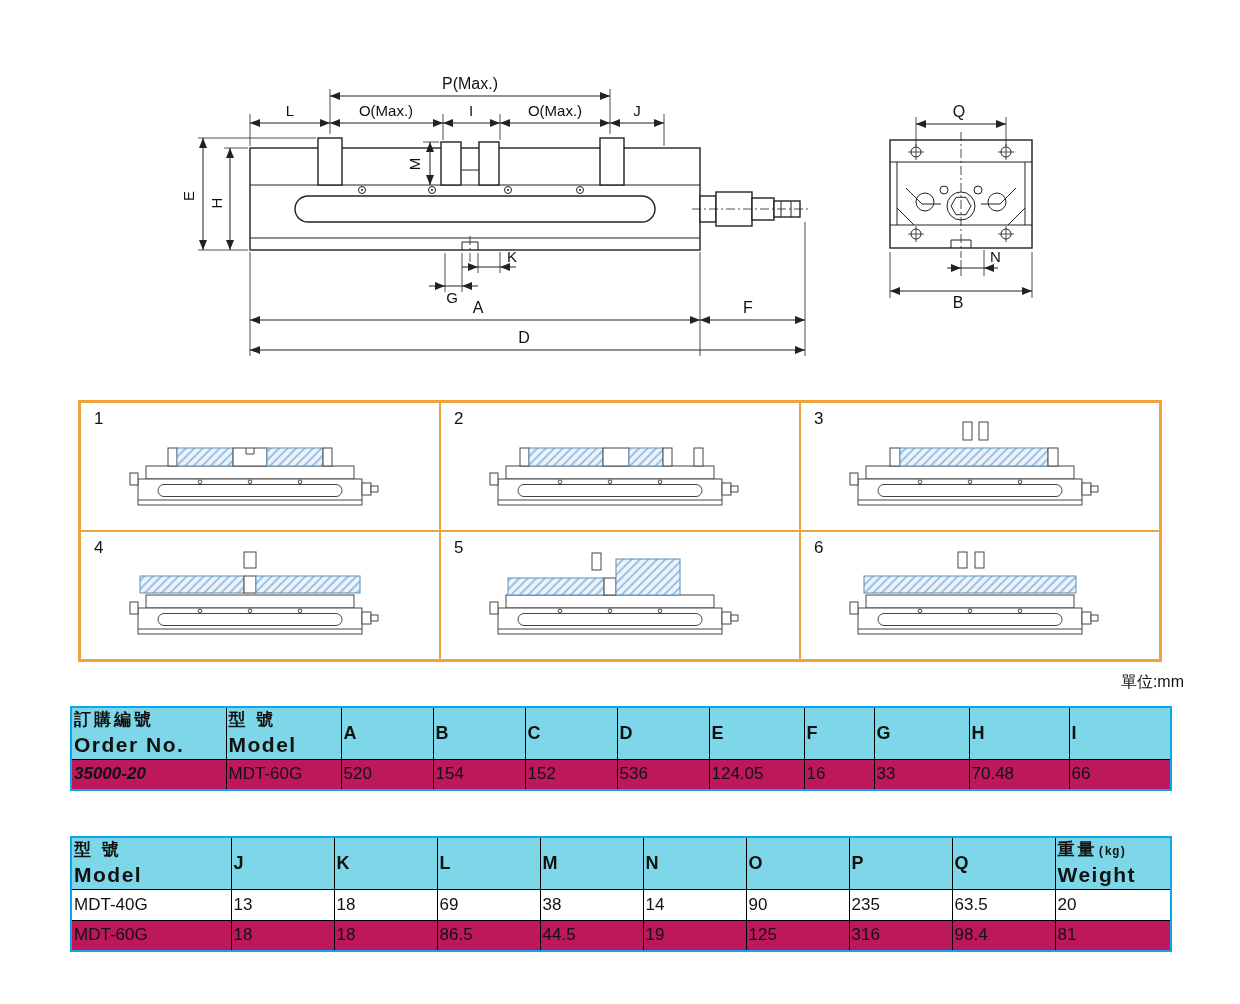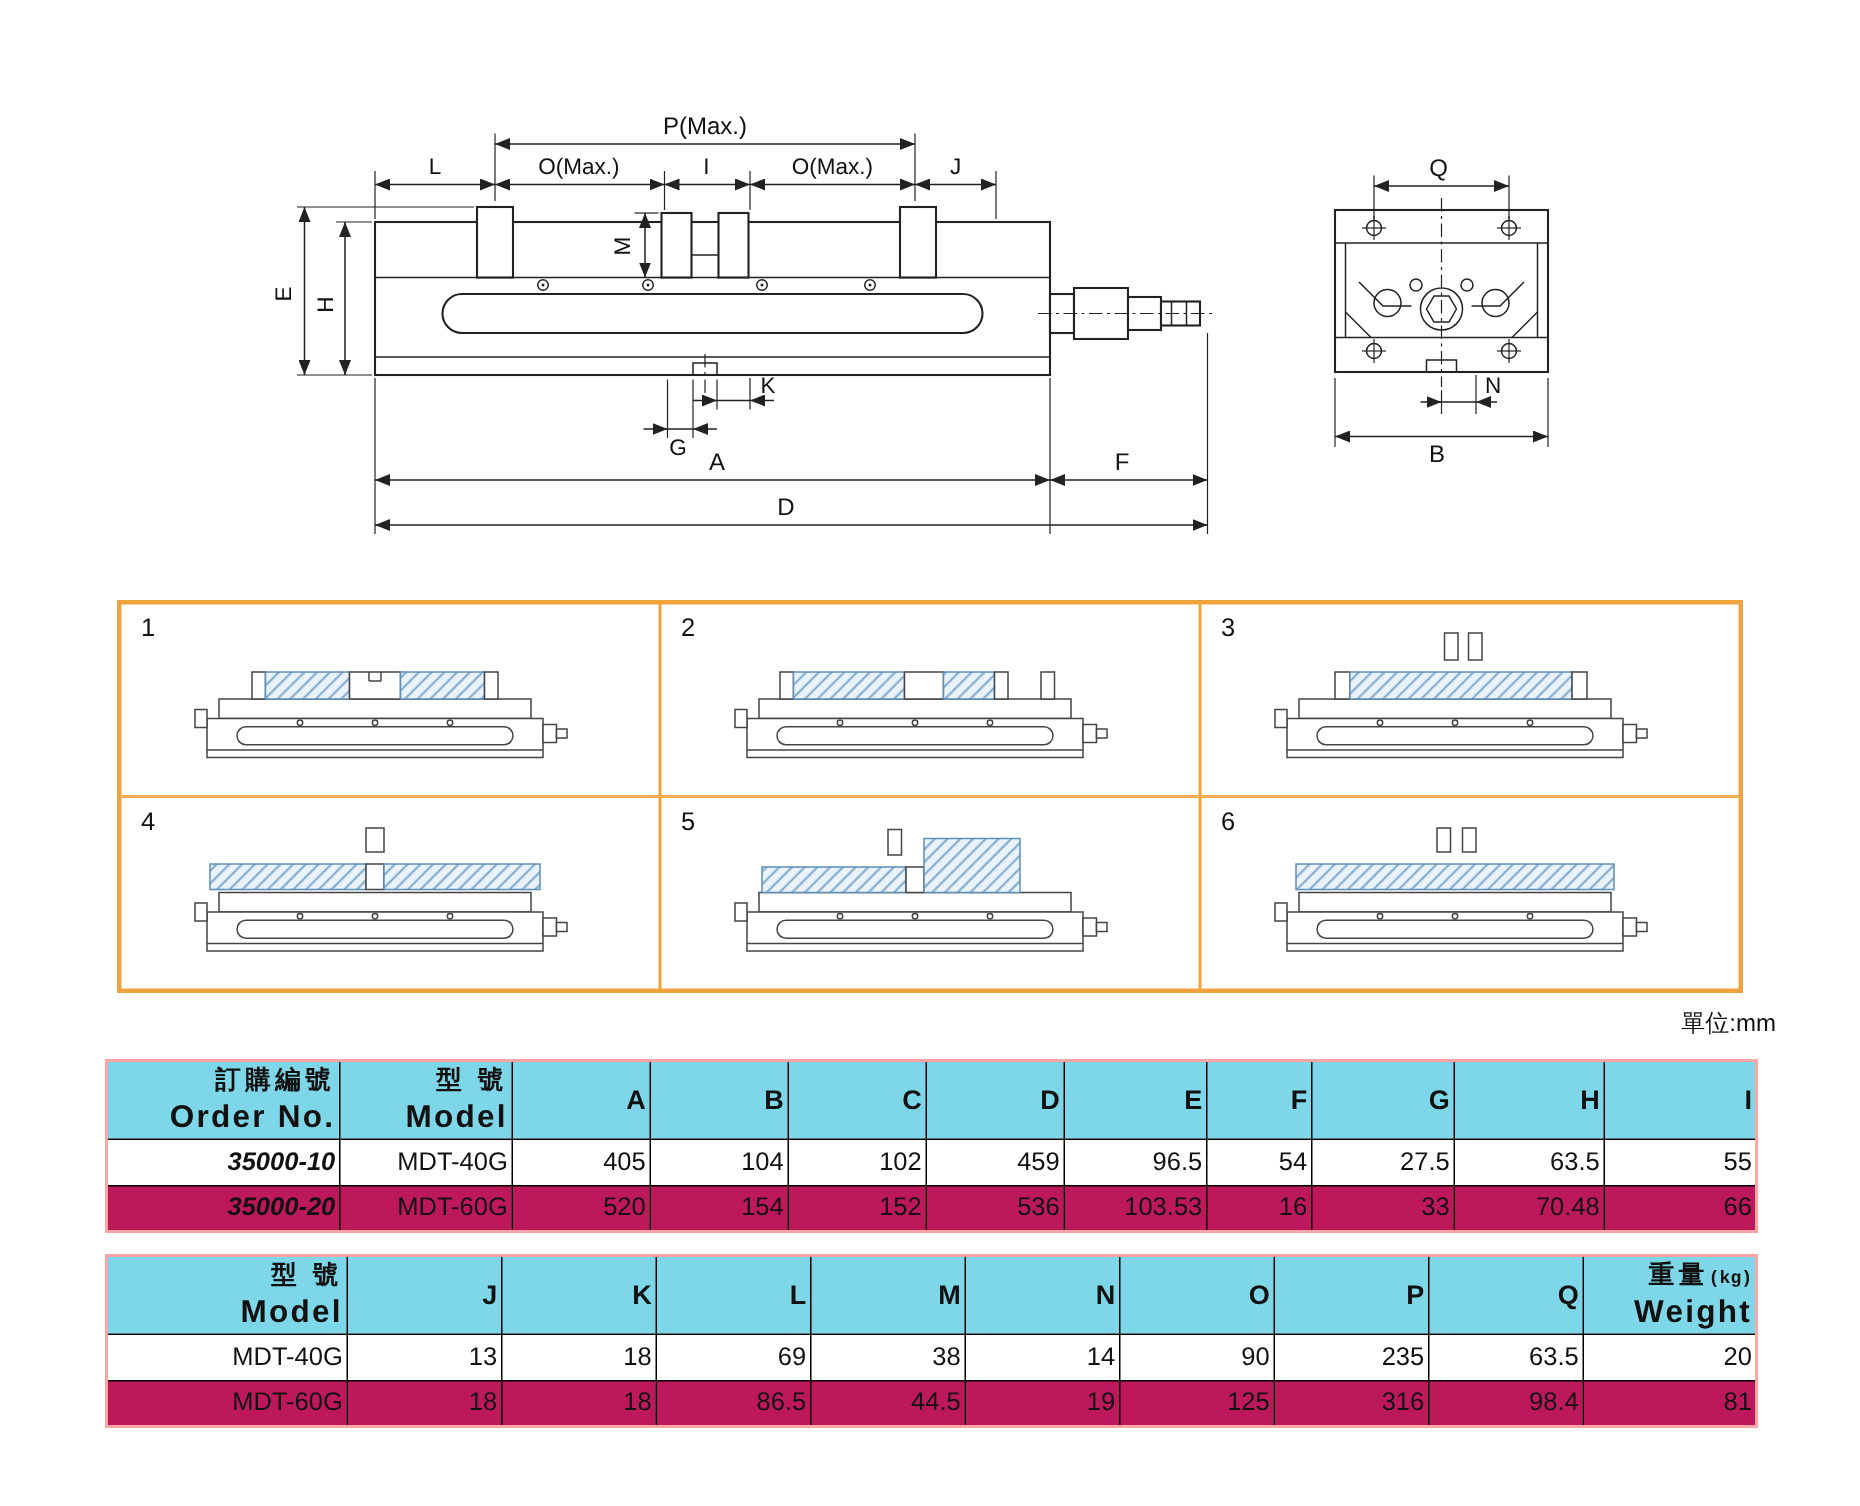--- a/index.html
+++ b/index.html
@@ -31,21 +31,21 @@
   .panel-num { position:absolute; top:6px; left:13px; font-size:17px; color:#111; }
   .panel svg { position:absolute; left:50%; top:55%; transform:translate(-50%,-50%); }
   .jaw { fill:#fff; stroke:#444; stroke-width:1; }
   .wp  { fill:url(#hatch); stroke:#5d8fb8; stroke-width:1; }
   .ln  { stroke:#444; stroke-width:1; }
   
   .unit-label { position:absolute; top:672px; right:56px; font-size:16px; }
   .spec-table {
     position:absolute; left:70px; width:1100px;
     border-collapse:collapse; table-layout:fixed; background:#fff;
-    border:2px solid #fca5a5; text-align:right;
+    border:2px solid #0ea5e9; text-align:left;
   }
   #table1 { top:706px; }
   #table2 { top:836px; }
   .spec-table th, .spec-table td { border:1px solid #000; vertical-align:middle; padding:0 2px; }
   .spec-table th { background:#7ed7e9; font-weight:bold; height:52px; }
   .spec-table td { font-size:17px; height:31px; }
   .spec-table th.dim { font-size:18px; }
   tr.cyan td { background:#be185d; }
   .order-cell { font-style:italic; font-weight:bold; }
   .h-zh { font-size:17px; letter-spacing:3px; line-height:1.35; }
@@ -328,41 +328,28 @@
       <th class="dim">C</th>
       <th class="dim">D</th>
       <th class="dim">E</th>
       <th class="dim">F</th>
       <th class="dim">G</th>
       <th class="dim">H</th>
       <th class="dim">I</th>
     </tr>
   </thead>
   <tbody>
-    <tr>
-      <td class="order-cell">35000-10</td>
-      <td>MDT-40G</td>
-      <td>405</td>
-      <td>104</td>
-      <td>102</td>
-      <td>459</td>
-      <td>96.5</td>
-      <td>54</td>
-      <td>27.5</td>
-      <td>63.5</td>
-      <td>55</td>
-    </tr>
     <tr class="cyan">
       <td class="order-cell">35000-20</td>
       <td>MDT-60G</td>
       <td>520</td>
       <td>154</td>
       <td>152</td>
       <td>536</td>
-      <td>103.53</td>
+      <td>124.05</td>
       <td>16</td>
       <td>33</td>
       <td>70.48</td>
       <td>66</td>
     </tr>
   </tbody>
 </table>
 
 <table id="table2" class="spec-table">
   <colgroup>

